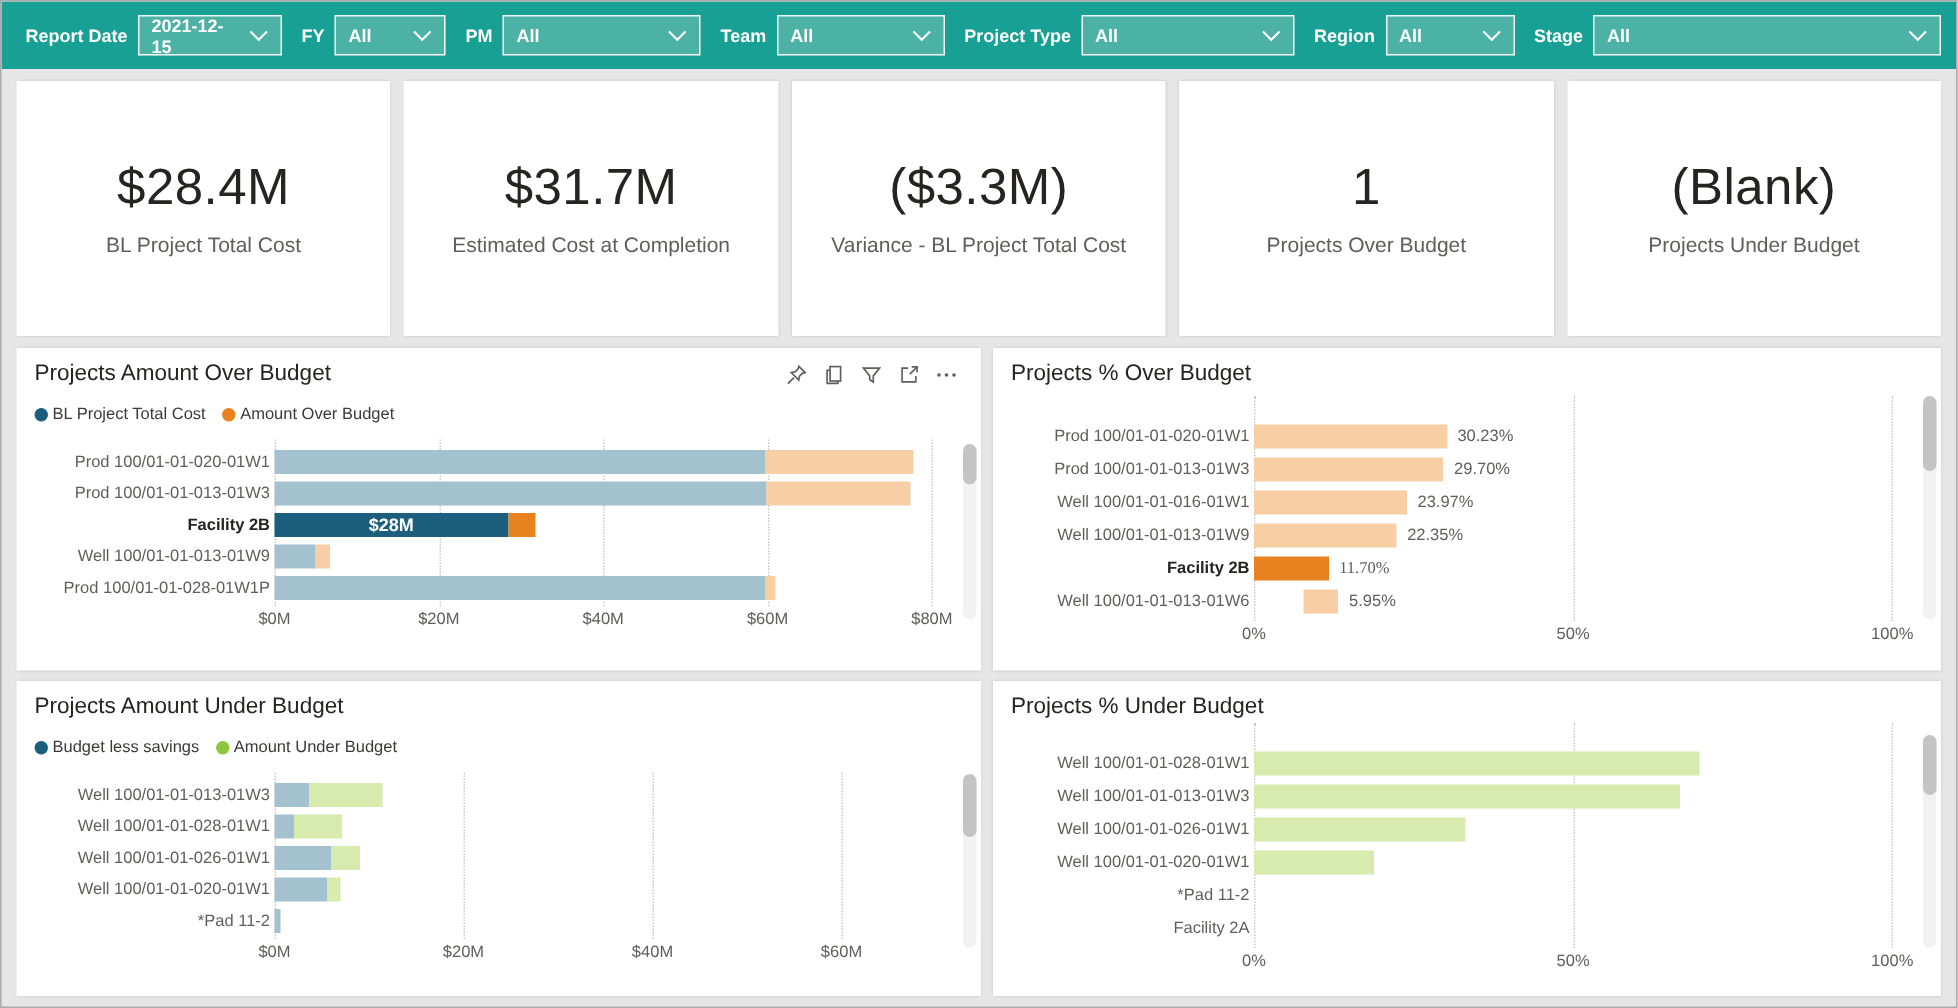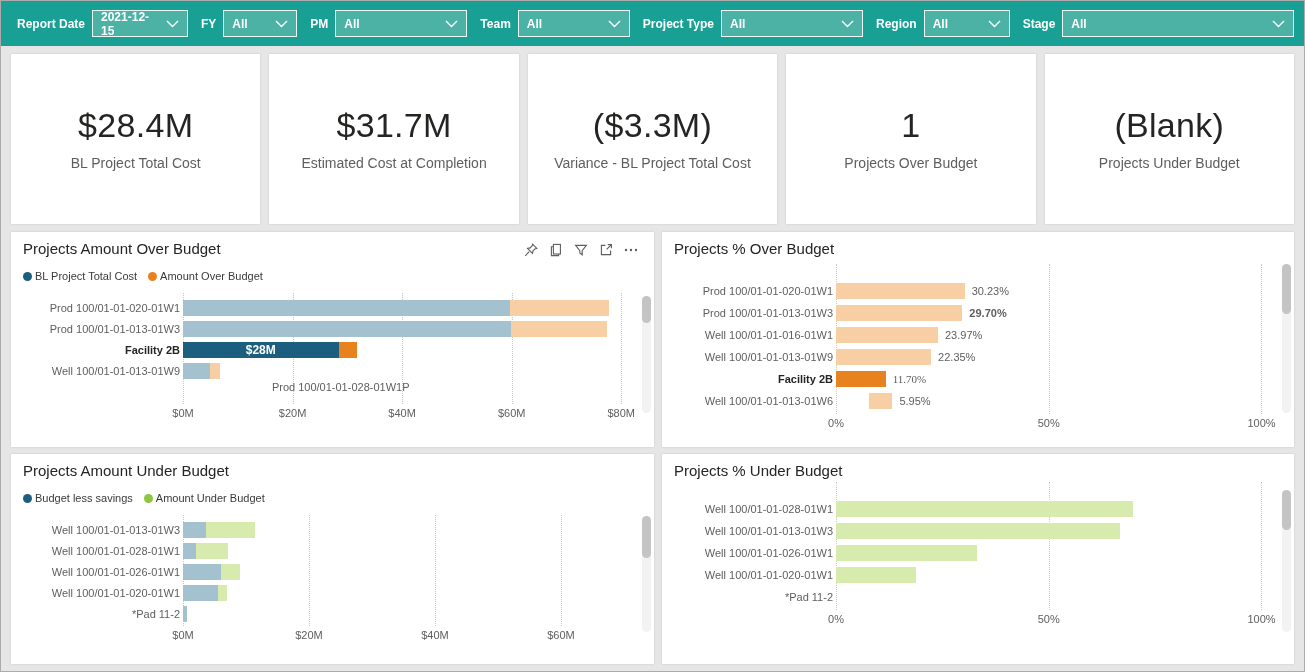--- a/index.html
+++ b/index.html
@@ -265,21 +265,21 @@
             </div>
             <div class="bar-row" style="height: 21px;">
               <div class="cat-label" style="width: 160px;">Well 100/01-01-013-01W9</div>
               <div class="bar-zone" style="margin-right: 18px;">
                 <div class="bar-track">
                   <div class="bar-seg" style="width: 6.21118%; background: rgb(163, 193, 207);"></div>
                   <div class="bar-seg" style="width: 2.1118%; background: rgb(248, 207, 164);"></div>
                 </div>
               </div>
             </div>
-            <div class="bar-row" style="height: 21px; flex-direction: column;">
+            <div class="bar-row" style="height: 21px;">
               <div class="cat-label" style="width: 160px;">Prod 100/01-01-028-01W1P</div>
               <div class="bar-zone" style="margin-right: 18px;">
                 <div class="bar-track">
                   <div class="bar-seg" style="width: 74.0373%; background: rgb(163, 193, 207);"></div>
                   <div class="bar-seg" style="width: 1.73913%; background: rgb(248, 207, 164);"></div>
                 </div>
               </div>
             </div>
           </div>
           <div class="axis-row" style="margin-left: 160px; margin-right: 18px;">
@@ -310,21 +310,21 @@
               <div class="cat-label" style="width: 162px;">Prod 100/01-01-020-01W1</div>
               <div class="bar-zone" style="margin-right: 12px;">
                 <div class="bar-track">
                   <div class="bar-seg" style="width: 29.6373%; background: rgb(248, 207, 164);"></div>
                 </div>
                 <span class="value-label" style="left: calc(29.6373% + 7px);">30.23%</span>
               </div>
             </div>
             <div class="bar-row" style="height: 22px;">
               <div class="cat-label" style="width: 162px;">Prod 100/01-01-013-01W3</div>
-              <div class="bar-zone" style="margin-right: 12px; font-weight: bold;">
+              <div class="bar-zone" style="margin-right: 12px;">
                 <div class="bar-track">
                   <div class="bar-seg" style="width: 29.1176%; background: rgb(248, 207, 164);"></div>
                 </div>
                 <span class="value-label" style="left: calc(29.1176% + 7px);">29.70%</span>
               </div>
             </div>
             <div class="bar-row" style="height: 22px;">
               <div class="cat-label" style="width: 162px;">Well 100/01-01-016-01W1</div>
               <div class="bar-zone" style="margin-right: 12px;">
                 <div class="bar-track">
@@ -493,20 +493,26 @@
                   <div class="bar-seg" style="width: 18.3333%; background: rgb(214, 235, 173);"></div>
                 </div>
               </div>
             </div>
             <div class="bar-row" style="height: 22px;">
               <div class="cat-label" style="width: 162px;">*Pad 11-2</div>
               <div class="bar-zone" style="margin-right: 12px;">
                 <div class="bar-track"></div>
               </div>
             </div>
+            <div class="bar-row" style="height: 22px;">
+              <div class="cat-label" style="width: 162px;">Facility 2A</div>
+              <div class="bar-zone" style="margin-right: 12px;">
+                <div class="bar-track"></div>
+              </div>
+            </div>
           </div>
           <div class="axis-row" style="margin-left: 162px; margin-right: 12px;">
             <span class="tick-label" style="left: 0%;">0%</span>
             <span class="tick-label" style="left: 49.0196%;">50%</span>
             <span class="tick-label" style="left: 98.0392%;">100%</span>
           </div>
         </div>
       <div class="vscroll">
           <div class="vthumb"></div>
         </div>

